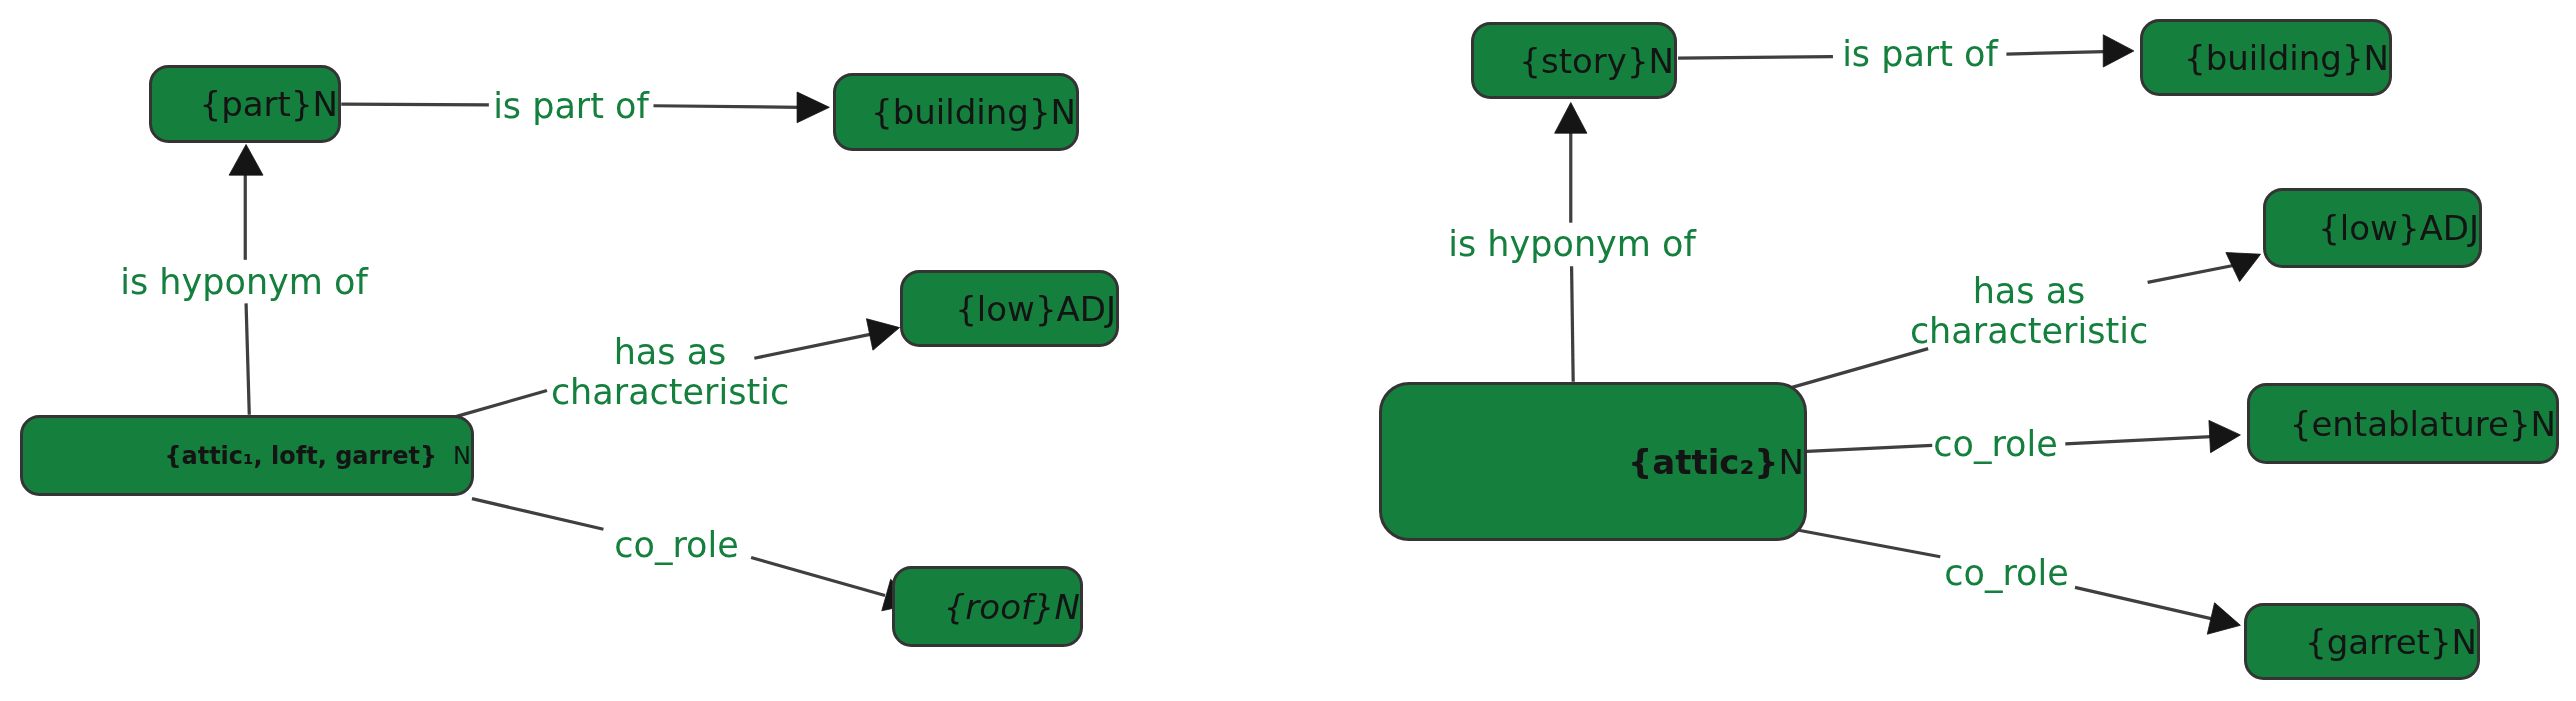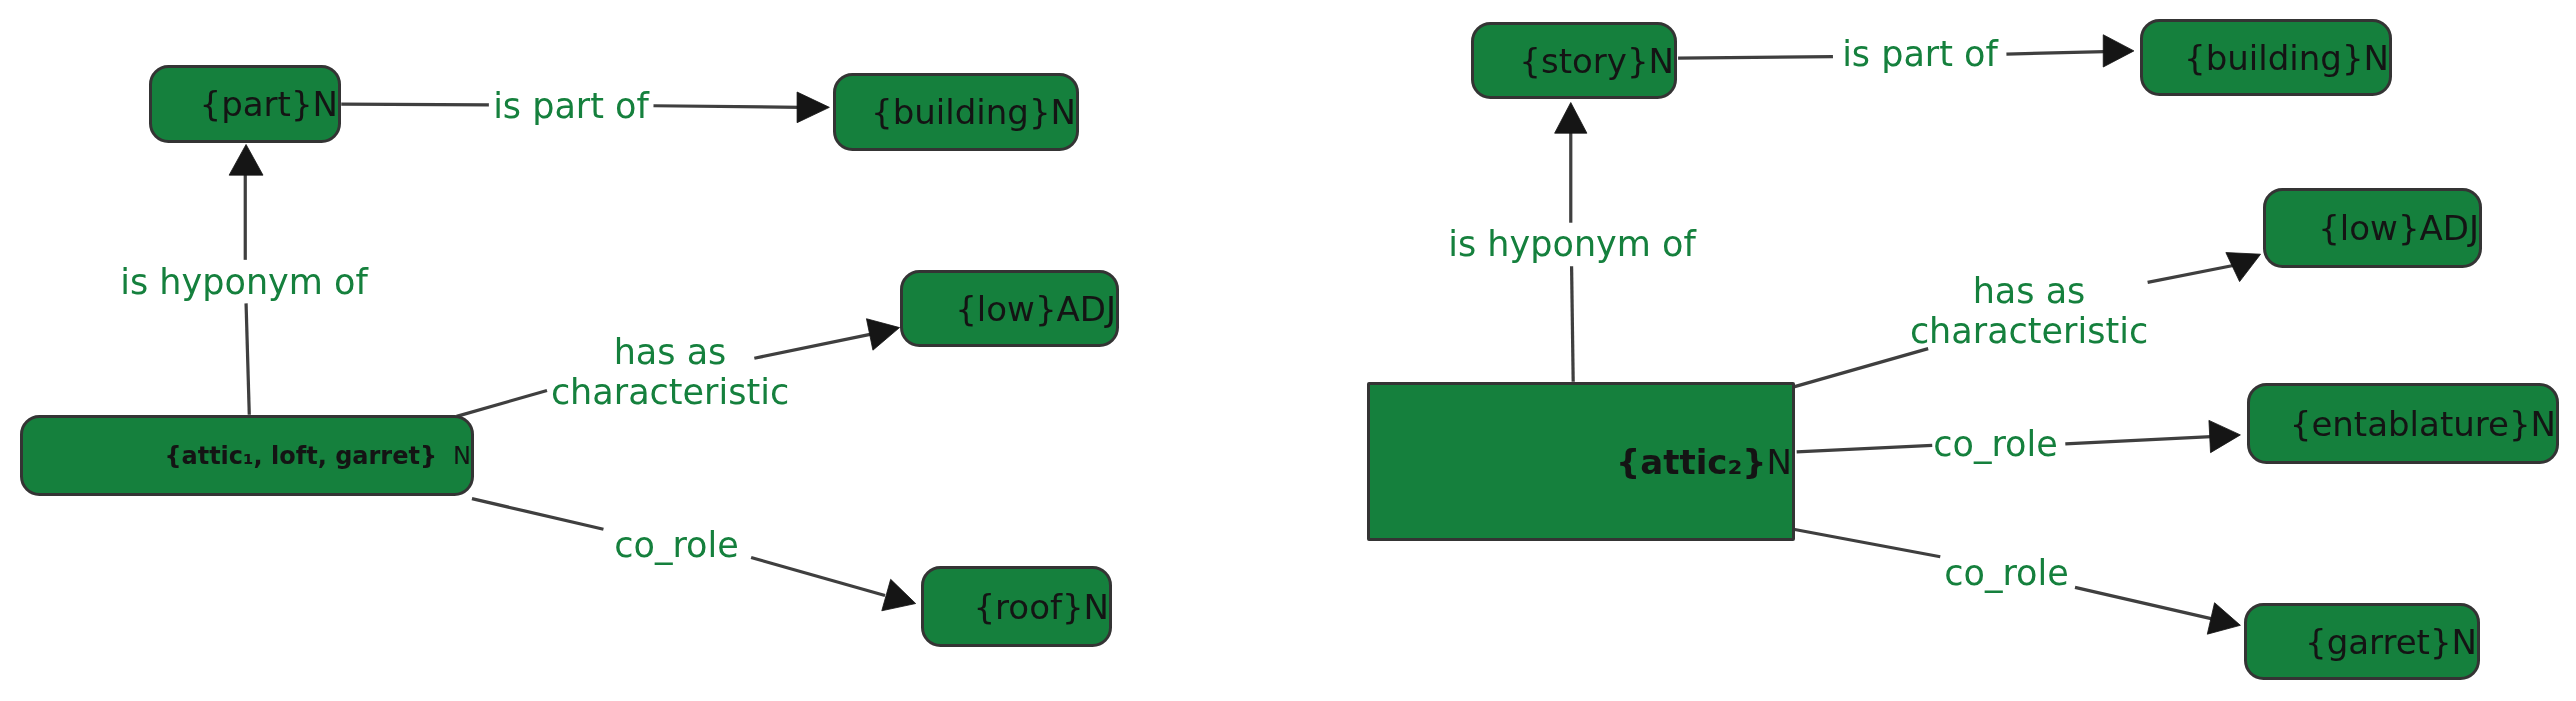--- a/index.html
+++ b/index.html
@@ -20,35 +20,35 @@
     background:#15803d;
     border:3.2px solid #343434;
     border-radius:19.4px;
     display:flex;align-items:center;justify-content:flex-end;
     font-size:34px;
     white-space:nowrap;
     color:#141414;
   }
   .node .main,.node .suffix{display:inline;}
   .node.bold-main .main{font-weight:bold;}
-  .node.big{border-radius:2px;}
+  .node.big{border-radius:30px;margin-left:12px;}
   .edge-label{
     position:absolute;
     font-size:35px;
     line-height:40px;
     text-align:center;
     color:#15803d;
     white-space:nowrap;
   }
   
   .n-floor{left:149px;top:65px;width:192px;height:78px;}
   .n-building-l{left:833px;top:73px;width:246px;height:78px;}
   .n-low-l{left:900px;top:270px;width:219px;height:77px;}
   .n-attic1{left:20px;top:415px;width:454px;height:81px;font-size:24px;gap:16px;}
-  .n-roof{left:921px;top:566px;width:191px;height:81px;}
+  .n-roof{left:892px;top:566px;width:191px;height:81px;font-style:italic;}
   .n-story{left:1471px;top:22px;width:206px;height:77px;}
   .n-building-r{left:2140px;top:19.4px;width:252px;height:77px;}
   .n-low-r{left:2263px;top:188px;width:219px;height:80px;}
   .n-attic2{left:1367px;top:382px;width:428px;height:159px;}
   .n-entablature{left:2247px;top:383px;width:312px;height:81px;}
   .n-cornice{left:2244px;top:603px;width:236px;height:77px;}
   
   .el-ispartof-l{left:454px;top:86px;width:234px;}
   .el-ishyponym-l{left:115px;top:262px;width:258px;}
   .el-hasas-l{left:549px;top:332px;width:242px;}

